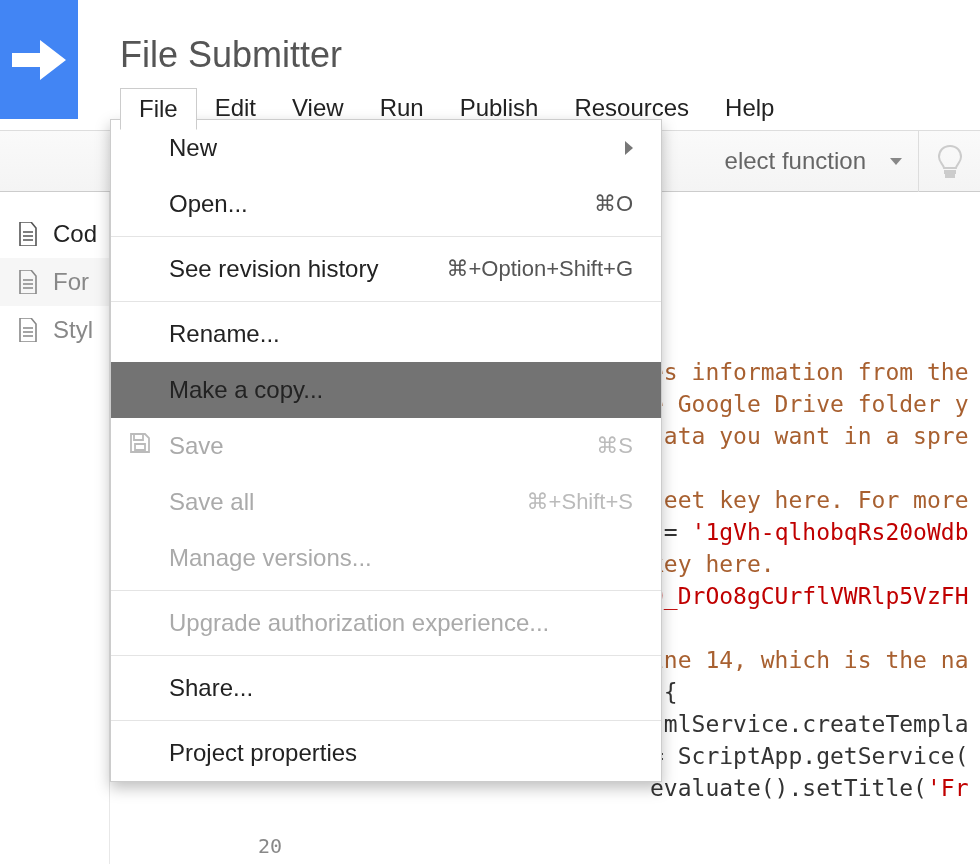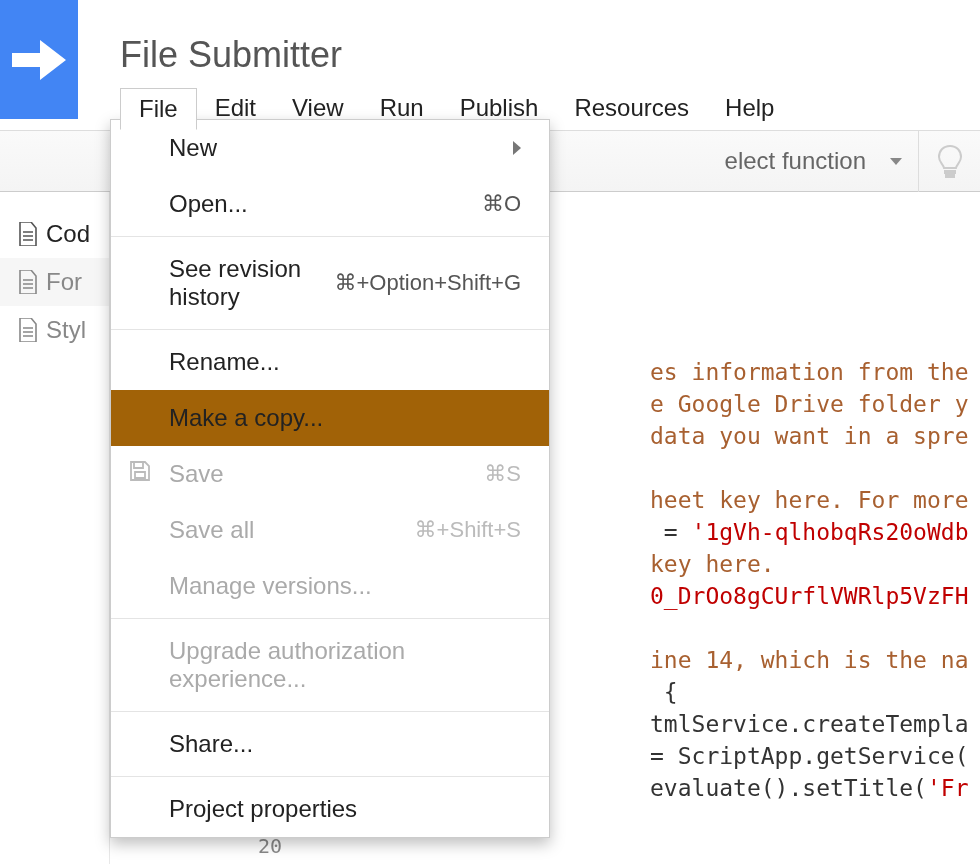--- a/index.html
+++ b/index.html
@@ -102,21 +102,21 @@
   }
   .sidebar {
     width: 110px;
     border-right: 1px solid #e8e8e8;
     background: #fff;
     padding-top: 18px;
   }
   .side-file {
     display: flex;
     align-items: center;
-    gap: 8px;
+    gap: 15px;
     padding: 10px 18px;
     font-size: 24px;
     cursor: pointer;
   }
   .side-file.inactive { color:#888; background:#f6f6f6;align-items:center; }
   .side-file.inactive1 { color:#888; }
   .fileico { width:20px; height:24px; flex-shrink:0; }
   .code-area {
     flex: 1;
     padding: 20px 0 0 540px;
@@ -128,21 +128,21 @@
     overflow: hidden;
   }
   .comment { color: #a86030; }
   .string  { color: #c00000; }
   .keyword { color: #0000cd; }
 
   .dropdown {
     position: absolute;
     left: 110px;
     top: 119px;
-    width: 440px;
+    width: 552px;
     background: #fff;
     border: 1px solid #ccc;
     box-shadow: 0 6px 14px rgba(0,0,0,0.25);
     z-index: 40;
     font-size: 24px;
   }
   .dd-item {
     display: flex;
     align-items: center;
     padding: 14px 28px 14px 58px;
@@ -153,21 +153,21 @@
     position: absolute;
     left: 18px;
     top: 50%;
     transform: translateY(-50%);
   }
   .dd-item .sc {
     margin-left: auto;
     color: #555;
     font-size: 22px;
   }
-  .dd-item.hovered { background: #a16207; }
+  .dd-item.hovered { background: #737373; }
   .dd-item.disabled { color: #aaa; cursor: default; gap: 15px; }
   .dd-item.disabled .sc { color:#bbb; }
   .dd-sep { height: 1px; background: #e4e4e4; margin: 4px 0; }
   .submenu-arrow {
     width: 0; height: 0;
     border-top: 7px solid transparent;
     border-bottom: 7px solid transparent;
     border-left: 8px solid #777;
     margin-left: auto;
   }

